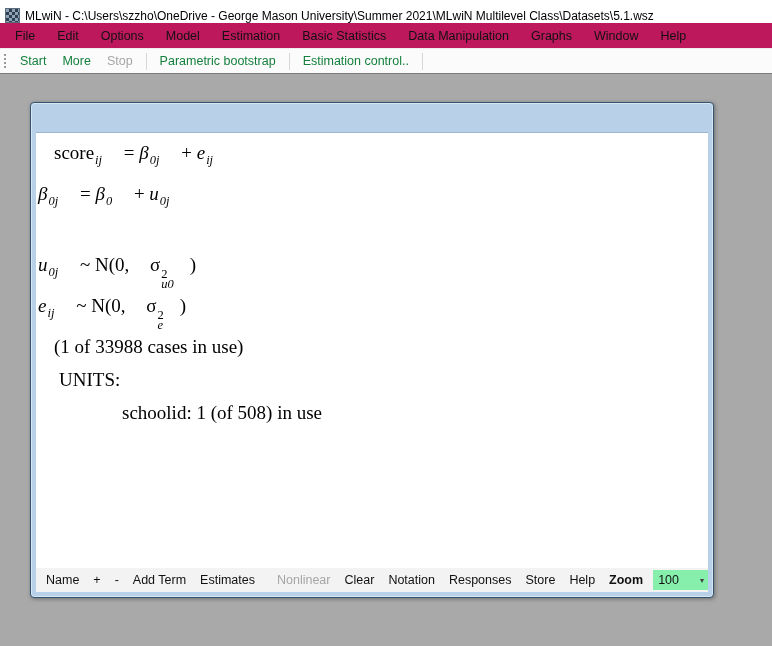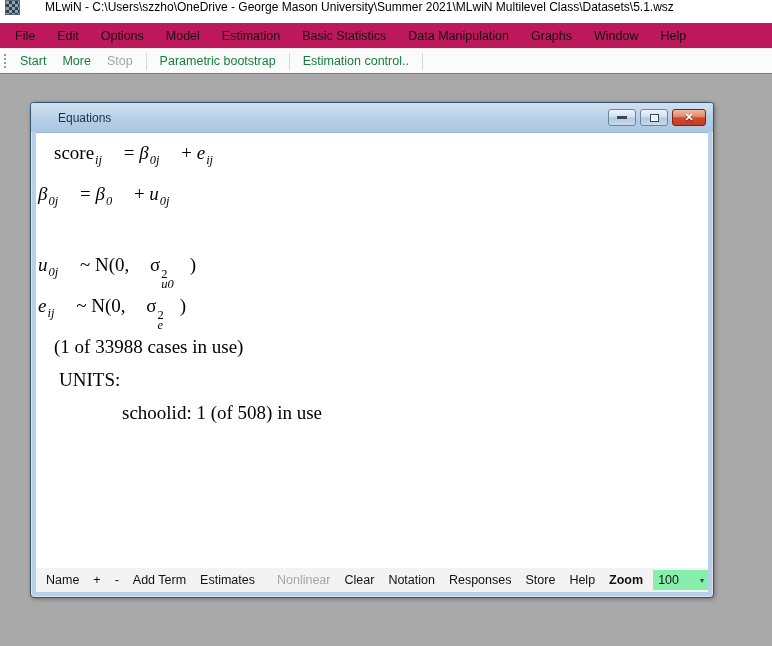--- a/index.html
+++ b/index.html
@@ -1,21 +1,21 @@
 <!DOCTYPE html>
 <html><head>
 <meta charset="utf-8">
 <style>
   * { margin:0; padding:0; box-sizing:border-box; }
   html,body { width:772px; height:646px; overflow:hidden; }
   body { font-family:"Liberation Sans", sans-serif; background:#a9a9a9; }
   #screen { position:relative; width:772px; height:646px; background:#a9a9a9; }
 
   
-  .app-titlebar { height:23px; background:#ffffff; display:flex; align-items:flex-start; padding-left:5px;gap:20px; }
+  .app-titlebar { height:23px; background:#ffffff; display:flex; align-items:flex-end; padding-left:5px; }
   .app-icon { width:15px; height:15px; margin-right:5px;
     background:repeating-conic-gradient(#2e3f52 0% 25%, #8ea3b5 0% 50%) 0 0/6px 6px;
     border:1px solid #5a6b7c; }
   .app-title { font-size:12px; color:#000; white-space:nowrap; }
 
   .menubar { height:25px; background:#be185d; display:flex; align-items:center; padding-left:4px; }
   .menu-item { font-size:12.5px; color:#111; padding:4px 11px; cursor:default; }
 
   .toolbar { height:25px; background:#fbfbfb; border-top:1px solid #ededed; display:flex; align-items:center; }
   .tb-grip { width:4px; height:17px; margin:0 5px 0 3px;
@@ -105,34 +105,20 @@
       <button class="tb-btn">Parametric bootstrap</button>
       <div class="tb-sep"></div>
       <button class="tb-btn">Estimation control..</button>
       <div class="tb-sep"></div>
     </div>
 
   <div class="mdi">
 
     <div class="eq-window">
 
-      <div class="eq-titlebar">
-        <div class="eq-title">Equations</div>
-        <div class="eq-controls">
-          <div class="wbtn min">
-            <div class="glyph-min"></div>
-          </div>
-          <div class="wbtn max">
-            <div class="glyph-max"></div>
-          </div>
-          <div class="wbtn close">
-            <div class="glyph-close">✕</div>
-          </div>
-        </div>
-      </div>
 
       <div class="eq-content">
           <div class="eq-line"><span class="t-rm">score</span><span class="t-sub">ij</span><span class="t-rm"> = </span><span class="t-it">β</span><span class="t-sub">0j</span><span class="t-rm"> + </span><span class="t-it">e</span><span class="t-sub">ij</span></div>
           <div class="eq-line"><span class="t-it">β</span><span class="t-sub">0j</span><span class="t-rm"> = </span><span class="t-it">β</span><span class="t-sub">0</span><span class="t-rm"> + </span><span class="t-it">u</span><span class="t-sub">0j</span></div>
           <div class="eq-line spacer"></div>
           <div class="eq-line"><span class="t-it">u</span><span class="t-sub">0j</span><span class="t-rm"> ~ N(0, </span><span class="t-rm">σ</span><span class="stack">
               <span class="st-sup">2</span>
               <span class="st-sub">u0</span>
             </span><span class="t-rm">)</span></div>
           <div class="eq-line"><span class="t-it">e</span><span class="t-sub">ij</span><span class="t-rm"> ~ N(0, </span><span class="t-rm">σ</span><span class="stack">

